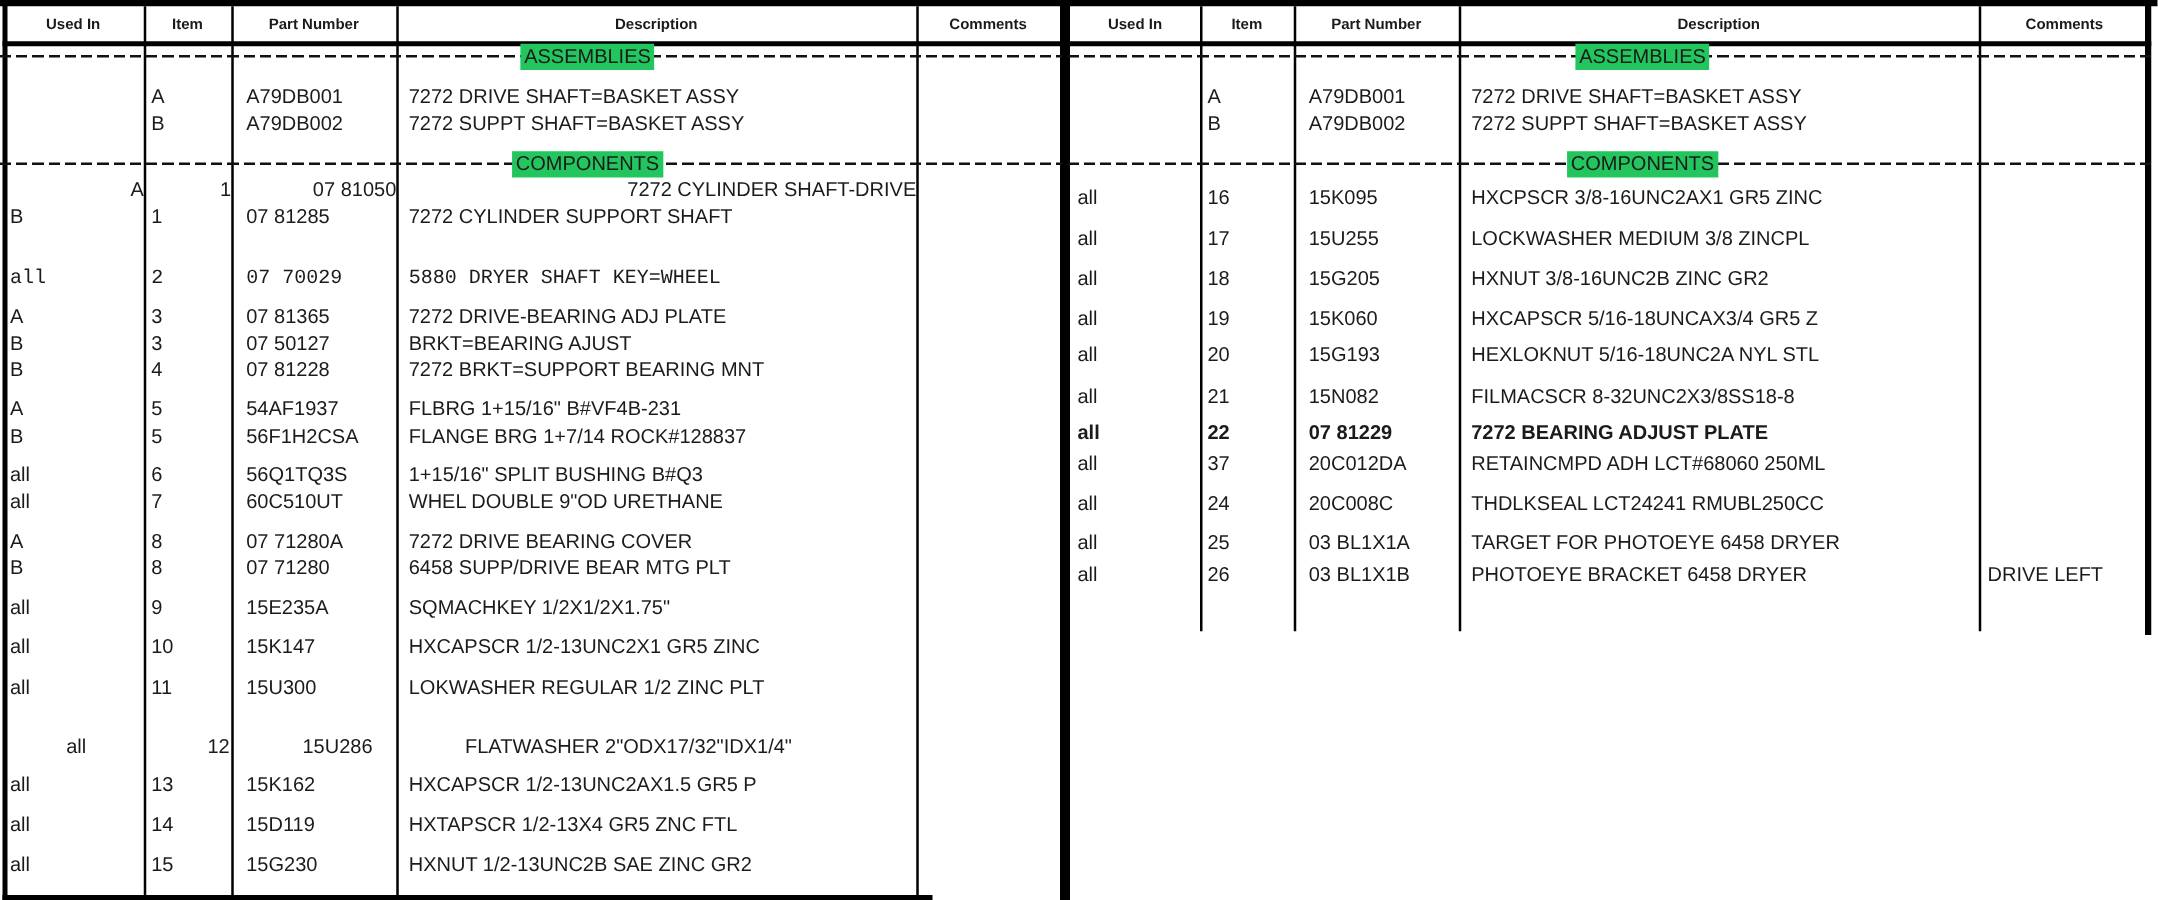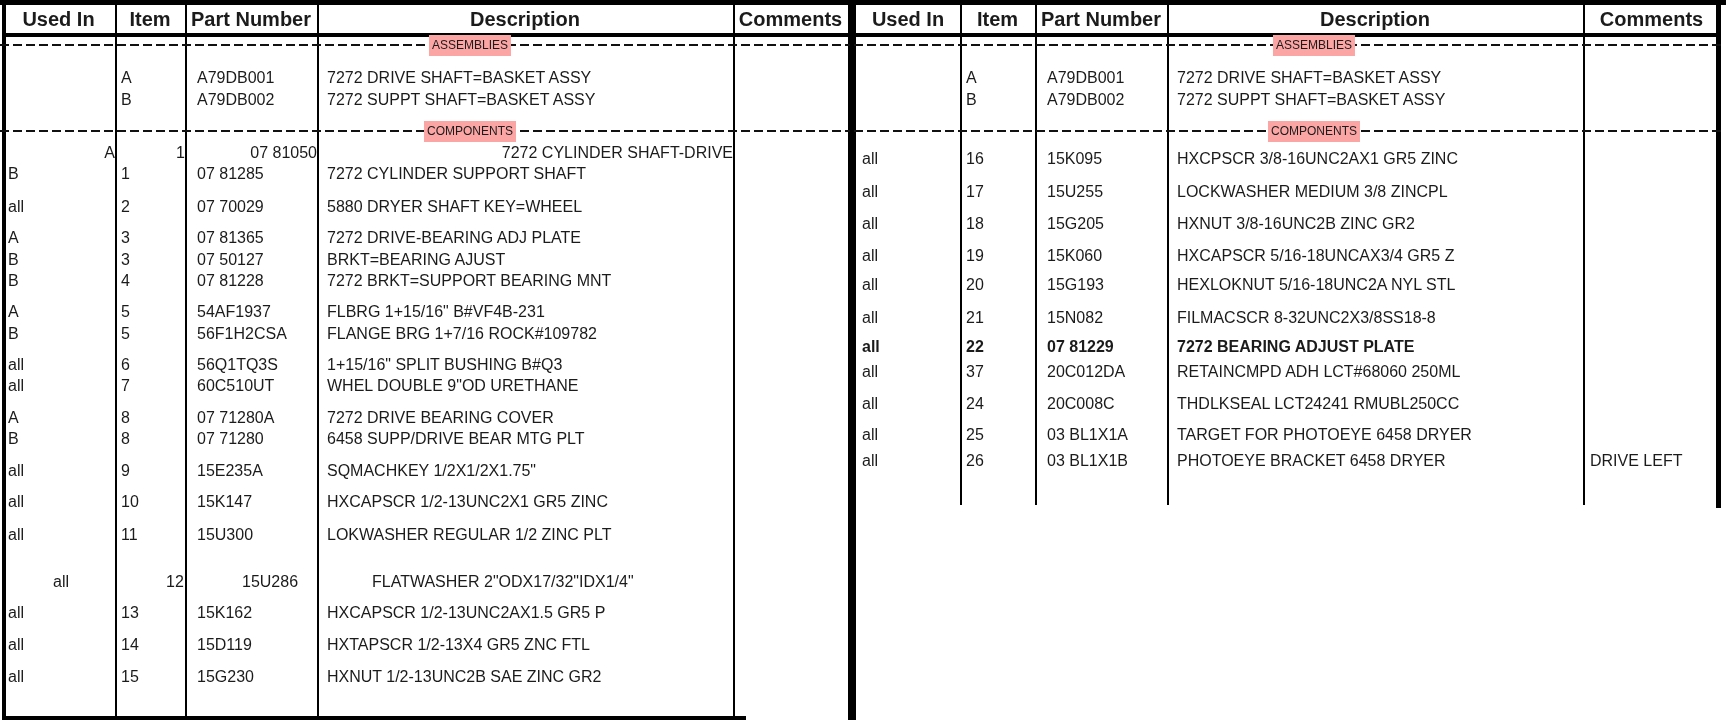--- a/index.html
+++ b/index.html
@@ -7,21 +7,21 @@
     width:1726px;height:720px;
     background:#ffffff;
     font-family:"Liberation Sans","DejaVu Sans",sans-serif;
     color:#1b1b1b;
     position:relative;
     overflow:hidden;
   }
   .hline,.vline{position:absolute;background:#000;}
   .header{
     position:absolute;top:5px;height:20px;line-height:28px;
-    font-weight:bold;font-size:20px;white-space:nowrap;
+    font-weight:bold;font-size:12px;white-space:nowrap;
   }
   .hcell{display:inline-block;vertical-align:top;text-align:center;box-sizing:border-box;}
   .rows{position:absolute;top:35px;}
   .row{position:relative;height:21px;line-height:21px;white-space:nowrap;font-size:16px;}
   .row.bold{font-weight:bold;}
   .cell{display:inline-block;vertical-align:top;box-sizing:border-box;overflow:visible;}
   
   .t-left .c0{width:113px;padding-left:6px;}
   .t-left .c1{width:70px;padding-left:6px;}
   .t-left .c2{width:132px;padding-left:12px;}
@@ -33,21 +33,21 @@
   .t-right .c2{width:132px;padding-left:12px;}
   .t-right .c3{width:416px;padding-left:10px;}
   .t-right .c4{width:137px;padding-left:7px;}
   .section-row{height:21px;}
   .dash-line{
     position:absolute;left:-2px;right:-2px;top:9px;height:2px;
     background:repeating-linear-gradient(90deg,#111 0 9px,transparent 9px 13px);
   }
   .section-label{
     position:absolute;top:0;transform:translateX(-50%);
-    background:#fca5a5;padding:0 3px;font-size:12px;text-align:center;
+    background:#22c55e;padding:0 3px;font-size:16px;text-align:center;
   }
   .t-left .section-label{left:468px;}
   .t-right .section-label{left:458px;}
 </style>
 </head>
 <body>
 
 <div class="hline" style="top:0;left:0;width:1726px;height:5px"></div>
 <div class="hline" style="top:33px;left:2px;width:1719px;height:4px"></div>
 <div class="vline" style="left:2px;top:0;width:4px;height:720px"></div>
@@ -78,26 +78,26 @@
       <span class="section-label">ASSEMBLIES</span>
     </div>
     <div class="row data-row" style="margin-top: 11px;"><span class="cell c0"></span><span class="cell c1">A</span><span class="cell c2">A79DB001</span><span class="cell c3">7272 DRIVE SHAFT=BASKET ASSY</span><span class="cell c4"></span></div>
     <div class="row data-row" style="margin-top: 1px;"><span class="cell c0"></span><span class="cell c1">B</span><span class="cell c2">A79DB002</span><span class="cell c3">7272 SUPPT SHAFT=BASKET ASSY</span><span class="cell c4"></span></div>
     <div class="row section-row" style="margin-top: 11px;">
       <span class="dash-line"></span>
       <span class="section-label">COMPONENTS</span>
     </div>
     <div class="row data-row" style="margin-top: 0px; text-align: right;"><span class="cell c0">A</span><span class="cell c1">1</span><span class="cell c2">07 81050</span><span class="cell c3">7272 CYLINDER SHAFT-DRIVE</span><span class="cell c4"></span></div>
     <div class="row data-row" style="margin-top: 0px;"><span class="cell c0">B</span><span class="cell c1">1</span><span class="cell c2">07 81285</span><span class="cell c3">7272 CYLINDER SUPPORT SHAFT</span><span class="cell c4"></span></div>
-    <div class="row data-row" style="margin-top: 12px;"><span class="cell c0">all</span><span class="cell c1">2</span><span class="cell c2">07 70029</span><span class="cell c3">5880 DRYER SHAFT KEY=WHEEL</span><span class="cell c4"></span></div>
+    <div class="row data-row" style="margin-top: 28px; font-family: Liberation Mono, monospace;"><span class="cell c0">all</span><span class="cell c1">2</span><span class="cell c2">07 70029</span><span class="cell c3">5880 DRYER SHAFT KEY=WHEEL</span><span class="cell c4"></span></div>
     <div class="row data-row" style="margin-top: 10px;"><span class="cell c0">A</span><span class="cell c1">3</span><span class="cell c2">07 81365</span><span class="cell c3">7272 DRIVE-BEARING ADJ PLATE</span><span class="cell c4"></span></div>
     <div class="row data-row" style="margin-top: 1px;"><span class="cell c0">B</span><span class="cell c1">3</span><span class="cell c2">07 50127</span><span class="cell c3">BRKT=BEARING AJUST</span><span class="cell c4"></span></div>
     <div class="row data-row" style="margin-top: 0px;"><span class="cell c0">B</span><span class="cell c1">4</span><span class="cell c2">07 81228</span><span class="cell c3">7272 BRKT=SUPPORT BEARING MNT</span><span class="cell c4"></span></div>
     <div class="row data-row" style="margin-top: 10px;"><span class="cell c0">A</span><span class="cell c1">5</span><span class="cell c2">54AF1937</span><span class="cell c3">FLBRG 1+15/16" B#VF4B-231</span><span class="cell c4"></span></div>
-    <div class="row data-row" style="margin-top: 1px;"><span class="cell c0">B</span><span class="cell c1">5</span><span class="cell c2">56F1H2CSA</span><span class="cell c3">FLANGE BRG 1+7/16 ROCK#109782</span><span class="cell c4"></span></div>
+    <div class="row data-row" style="margin-top: 1px;"><span class="cell c0">B</span><span class="cell c1">5</span><span class="cell c2">56F1H2CSA</span><span class="cell c3">FLANGE BRG 1+7/14 ROCK#128837</span><span class="cell c4"></span></div>
     <div class="row data-row" style="margin-top: 10px;"><span class="cell c0">all</span><span class="cell c1">6</span><span class="cell c2">56Q1TQ3S</span><span class="cell c3">1+15/16" SPLIT BUSHING B#Q3</span><span class="cell c4"></span></div>
     <div class="row data-row" style=""><span class="cell c0">all</span><span class="cell c1">7</span><span class="cell c2">60C510UT</span><span class="cell c3">WHEL DOUBLE 9"OD URETHANE</span><span class="cell c4"></span></div>
     <div class="row data-row" style="margin-top: 11px;"><span class="cell c0">A</span><span class="cell c1">8</span><span class="cell c2">07 71280A</span><span class="cell c3">7272 DRIVE BEARING COVER</span><span class="cell c4"></span></div>
     <div class="row data-row" style="margin-top: 0px;"><span class="cell c0">B</span><span class="cell c1">8</span><span class="cell c2">07 71280</span><span class="cell c3">6458 SUPP/DRIVE BEAR MTG PLT</span><span class="cell c4"></span></div>
     <div class="row data-row" style="margin-top: 11px;"><span class="cell c0">all</span><span class="cell c1">9</span><span class="cell c2">15E235A</span><span class="cell c3">SQMACHKEY 1/2X1/2X1.75"</span><span class="cell c4"></span></div>
     <div class="row data-row" style="margin-top: 10px;"><span class="cell c0">all</span><span class="cell c1">10</span><span class="cell c2">15K147</span><span class="cell c3">HXCAPSCR 1/2-13UNC2X1 GR5 ZINC</span><span class="cell c4"></span></div>
     <div class="row data-row" style="margin-top: 12px;"><span class="cell c0">all</span><span class="cell c1">11</span><span class="cell c2">15U300</span><span class="cell c3">LOKWASHER REGULAR 1/2 ZINC PLT</span><span class="cell c4"></span></div>
     <div class="row data-row" style="margin-top: 26px; padding-left: 45px;"><span class="cell c0">all</span><span class="cell c1">12</span><span class="cell c2">15U286</span><span class="cell c3">FLATWASHER 2"ODX17/32"IDX1/4"</span><span class="cell c4"></span></div>
     <div class="row data-row" style="margin-top: 10px;"><span class="cell c0">all</span><span class="cell c1">13</span><span class="cell c2">15K162</span><span class="cell c3">HXCAPSCR 1/2-13UNC2AX1.5 GR5 P</span><span class="cell c4"></span></div>
     <div class="row data-row" style="margin-top: 11px;"><span class="cell c0">all</span><span class="cell c1">14</span><span class="cell c2">15D119</span><span class="cell c3">HXTAPSCR 1/2-13X4 GR5 ZNC FTL</span><span class="cell c4"></span></div>

